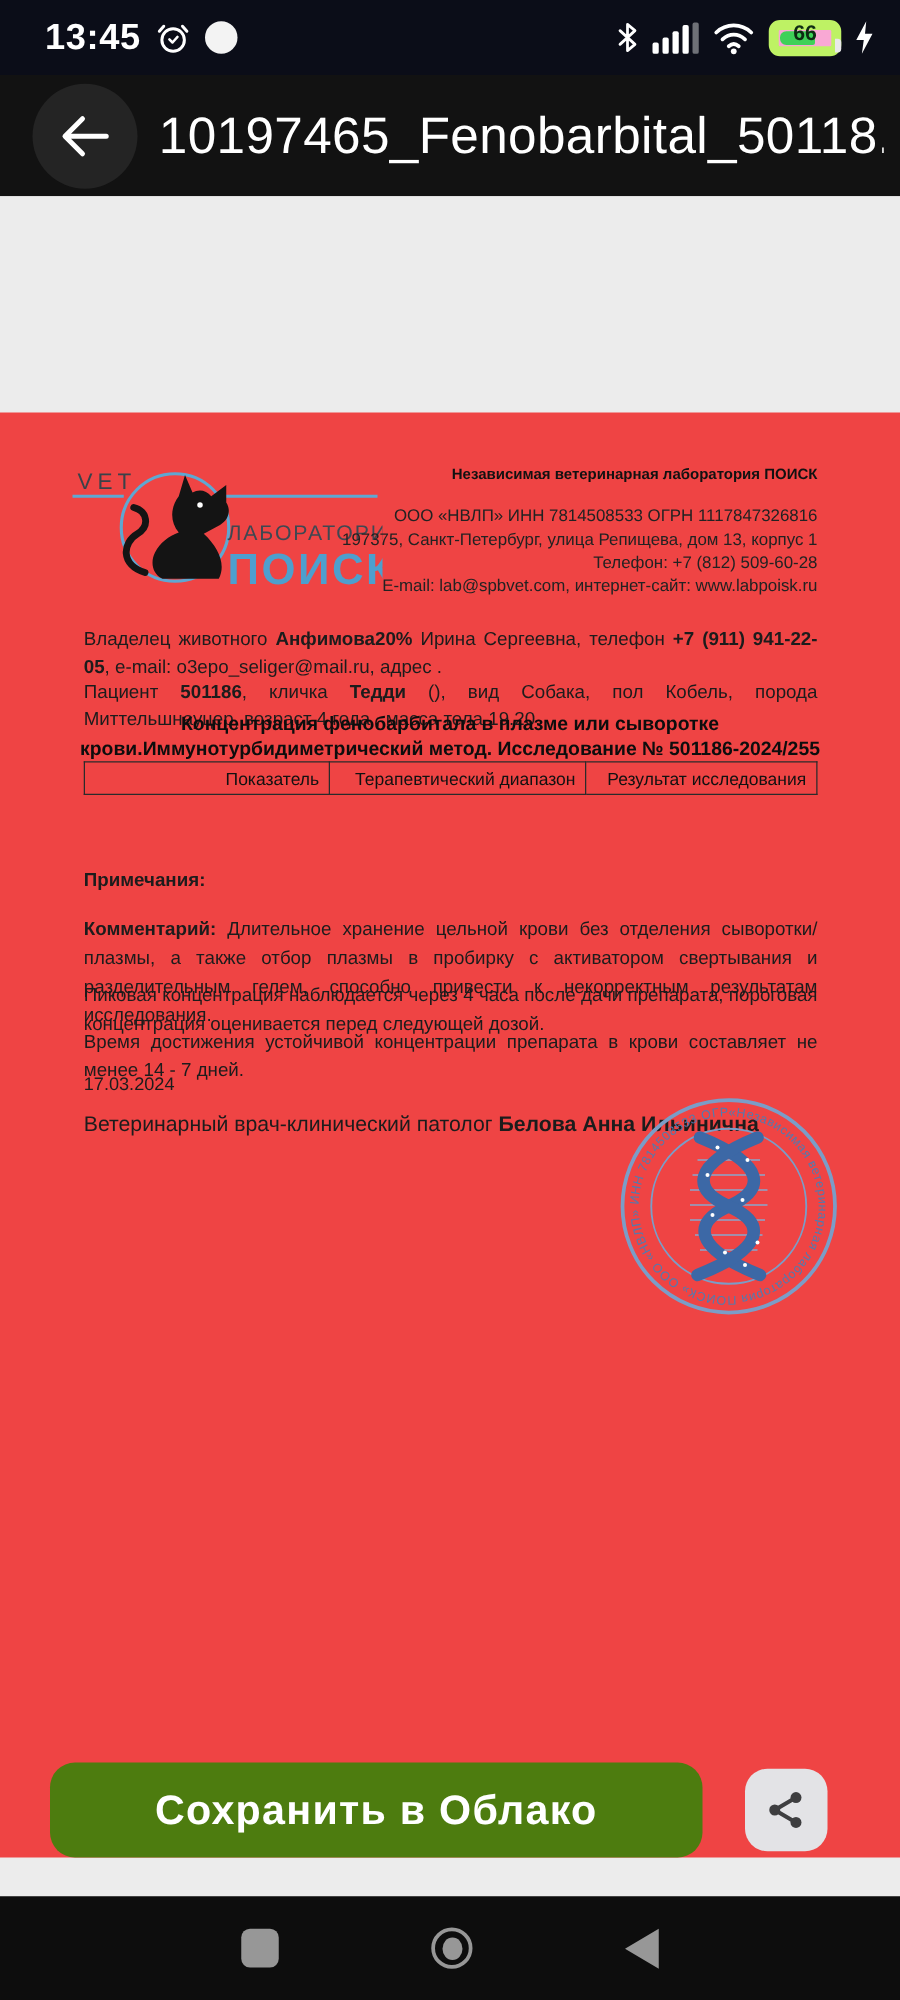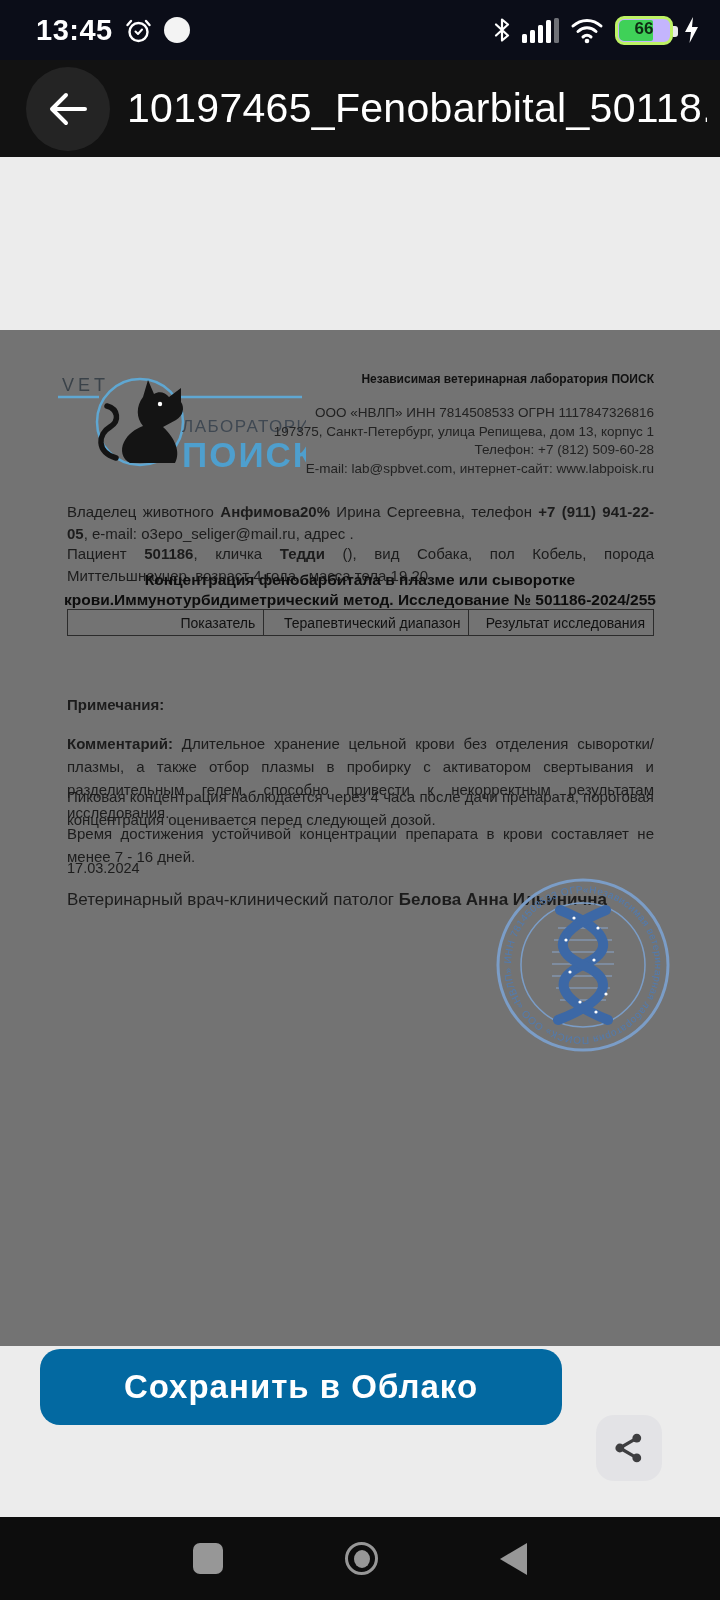--- a/index.html
+++ b/index.html
@@ -13,56 +13,56 @@
     position:absolute;top:0;left:0;width:720px;height:60px;background:#0b0d18;
     display:flex;align-items:center;box-sizing:border-box;padding:0 20px 0 36px;color:#fff;
   }
   .sb-left{display:flex;align-items:center;gap:12px;}
   .sb-time{font-size:29px;font-weight:bold;letter-spacing:0.5px;}
   .sb-dot{width:26px;height:26px;border-radius:50%;background:#f3f3f3;}
   .sb-right{margin-left:auto;display:flex;align-items:center;gap:10px;}
   .signal-bars{display:flex;align-items:flex-end;gap:3px;height:26px;}
   .signal-bars i{display:block;width:5px;background:#fff;border-radius:1.5px;}
   .signal-bars i.dim{background:#6f7177;}
-  .battery{position:relative;width:58px;height:29px;border:3px solid #bef264;border-radius:9px;
-    display:flex;align-items:flex-start;justify-content:center;box-sizing:border-box;background:#c4b5fd;}
+  .battery{position:relative;width:58px;height:29px;border:8px solid #bef264;border-radius:9px;
+    display:flex;align-items:flex-end;justify-content:center;box-sizing:border-box;background:#f9a8d4;}
   .battery::after{content:"";position:absolute;right:-8px;top:7px;width:5px;height:11px;background:#e9e9e9;border-radius:0 3px 3px 0;}
   .battery-fill{position:absolute;left:1px;top:1px;bottom:1px;width:66%;background:#3fd158;border-radius:5px 2px 2px 5px;}
   .battery-num{position:relative;font-size:17px;font-weight:bold;color:#0e2c13;z-index:2;}
   
   .title-bar{position:absolute;top:60px;left:0;width:720px;height:97px;background:#121212;}
   .back-btn{position:absolute;left:26px;top:7px;width:84px;height:84px;border-radius:50%;
     background:#242424;display:flex;align-items:center;justify-content:center;}
   .doc-title{position:absolute;left:127px;top:0;height:97px;display:flex;align-items:center;
     color:#fff;font-size:41px;font-weight:500;letter-spacing:0.3px;white-space:nowrap;width:580px;overflow:hidden;}
   
   .viewer-bg{position:absolute;top:157px;left:0;width:720px;height:1360px;background:#ececec;}
   
-  .page{position:absolute;top:330px;left:0;width:720px;height:1016px;background:#737373;color:#1c1c1c;}
+  .page{position:absolute;top:330px;left:0;width:720px;height:1156px;background:#ef4444;color:#1c1c1c;}
   .logo{position:absolute;left:54px;top:34px;}
   .org-block{position:absolute;top:42px;right:66px;width:400px;text-align:right;}
   .org-title{font-size:12px;font-weight:bold;margin-bottom:18px;color:#111;}
   .org-line{font-size:13.5px;line-height:18.5px;color:#222;}
   .para{position:absolute;left:67px;right:66px;font-size:15px;line-height:21.5px;text-align:justify;}
   .study-title{position:absolute;top:240px;left:55px;right:55px;text-align:center;
     font-size:15.5px;font-weight:bold;line-height:19.5px;color:#0d0d0d;}
   table.study{position:absolute;left:67px;top:279px;width:587px;border-collapse:collapse;
     font-size:14px;color:#111;table-layout:fixed;}
   table.study th,table.study td{border:1.5px solid #2b2b2b;height:23px;padding:1px 8px;}
   table.study th{font-weight:normal;text-align:right;}
   td.cell-name{font-weight:bold;text-align:left;}
   td.cell-num{text-align:right;}
   .notes-label{position:absolute;left:67px;top:366px;font-size:15px;font-weight:bold;}
   .note{line-height:23px;}
   .doc-date{position:absolute;left:67px;top:530px;font-size:14.5px;}
   .doc-doctor{position:absolute;left:67px;top:560px;font-size:17px;}
   .stamp{position:absolute;left:494px;top:546px;}
   
-  .save-btn{position:absolute;left:40px;top:1349px;width:522px;height:76px;border:none;
-    background:#0369a1;border-radius:20px;color:#fff;font-size:33px;font-weight:bold;
+  .save-btn{position:absolute;left:40px;top:1410px;width:522px;height:76px;border:none;
+    background:#4d7c0f;border-radius:20px;color:#fff;font-size:33px;font-weight:bold;
     letter-spacing:1px;font-family:"Liberation Sans",sans-serif;display:flex;align-items:center;justify-content:center;cursor:pointer;}
   .share-btn{position:absolute;left:596px;top:1415px;width:66px;height:66px;border:none;
     background:#e3e3e6;border-radius:18px;display:flex;align-items:center;justify-content:center;cursor:pointer;}
   
   .nav-bar{position:absolute;top:1517px;left:0;width:720px;height:83px;background:#0d0d0d;
     display:flex;align-items:center;justify-content:center;gap:122px;}
   .nav-recents{width:30px;height:31px;border-radius:7px;background:#979797;}
   .nav-home{width:33px;height:33px;border:3.5px solid #979797;border-radius:50%;
     display:flex;align-items:center;justify-content:center;box-sizing:border-box;}
   .nav-home i{display:block;width:16px;height:18px;border-radius:50%;background:#979797;}
@@ -162,21 +162,21 @@
       <th>Показатель</th>
       <th>Терапевтический диапазон</th>
       <th>Результат исследования</th>
     </tr>
   </tbody>
     </table>
 
   <div class="notes-label">Примечания:</div>
   <p class="para note" style="top:387px"><b>Комментарий:</b><span> Длительное хранение цельной крови без отделения сыворотки/плазмы, а также отбор плазмы в пробирку с активатором свертывания и разделительным гелем, способно привести к некорректным результатам исследования.</span></p>
   <p class="para note" style="top:440px">Пиковая концентрация наблюдается через 4 часа после дачи препарата, пороговая концентрация оценивается перед следующей дозой.</p>
-  <p class="para note" style="top:477px">Время достижения устойчивой концентрации препарата в крови составляет не менее 7 - 16 дней.</p>
+  <p class="para note" style="top:477px">Время достижения устойчивой концентрации препарата в крови составляет не менее 14 - 7 дней.</p>
 
   <div class="doc-date">17.03.2024</div>
   <div class="doc-doctor"><span>Ветеринарный врач-клинический патолог </span><b>Белова Анна Ильинична</b></div>
 
   <svg class="stamp" width="178" height="178" viewBox="0 0 178 178">
     <defs>
       <path id="stampcircle" d="M89,17 A72,72 0 1 1 88.99,17"></path>
     </defs>
     <circle cx="89" cy="89" r="85" fill="none" stroke="#7b9dc7" stroke-width="3"></circle>
     <circle cx="89" cy="89" r="62" fill="none" stroke="#7b9dc7" stroke-width="1.5"></circle>

